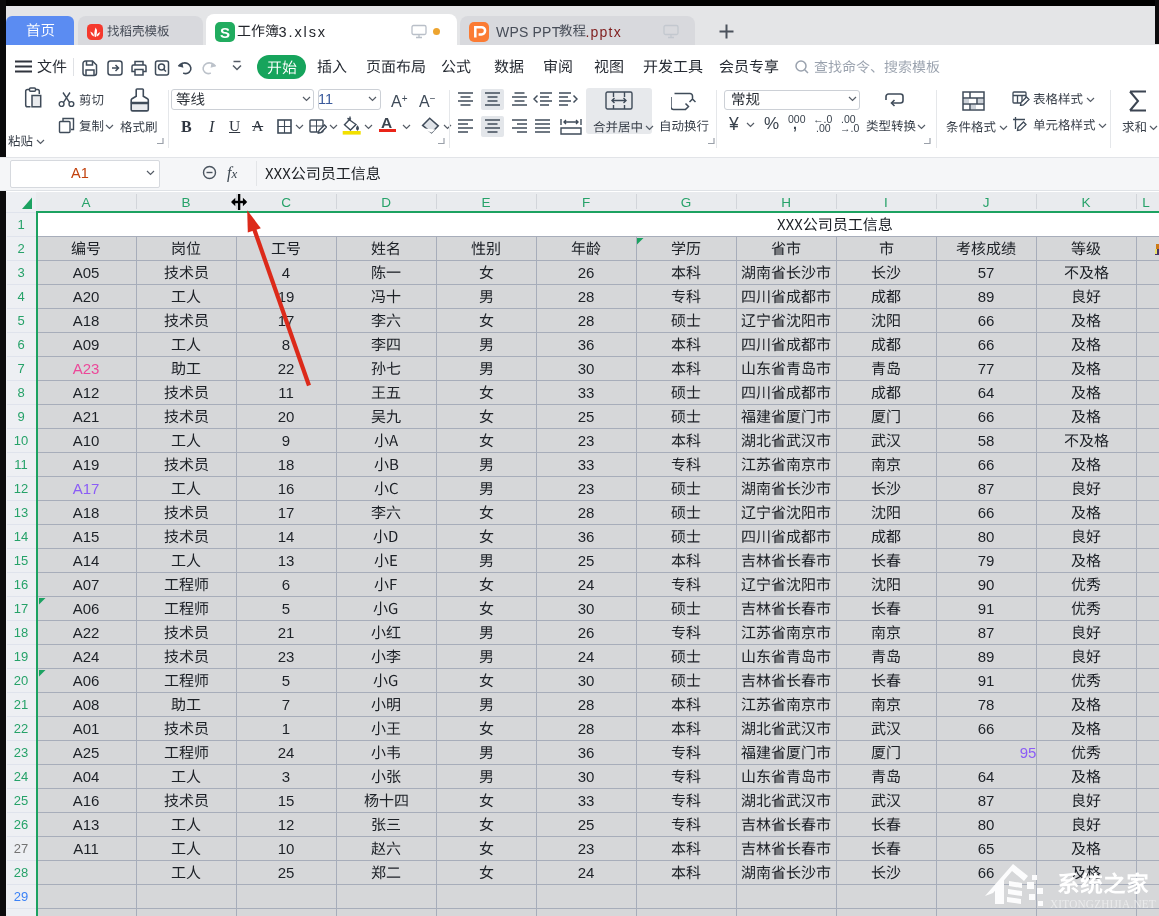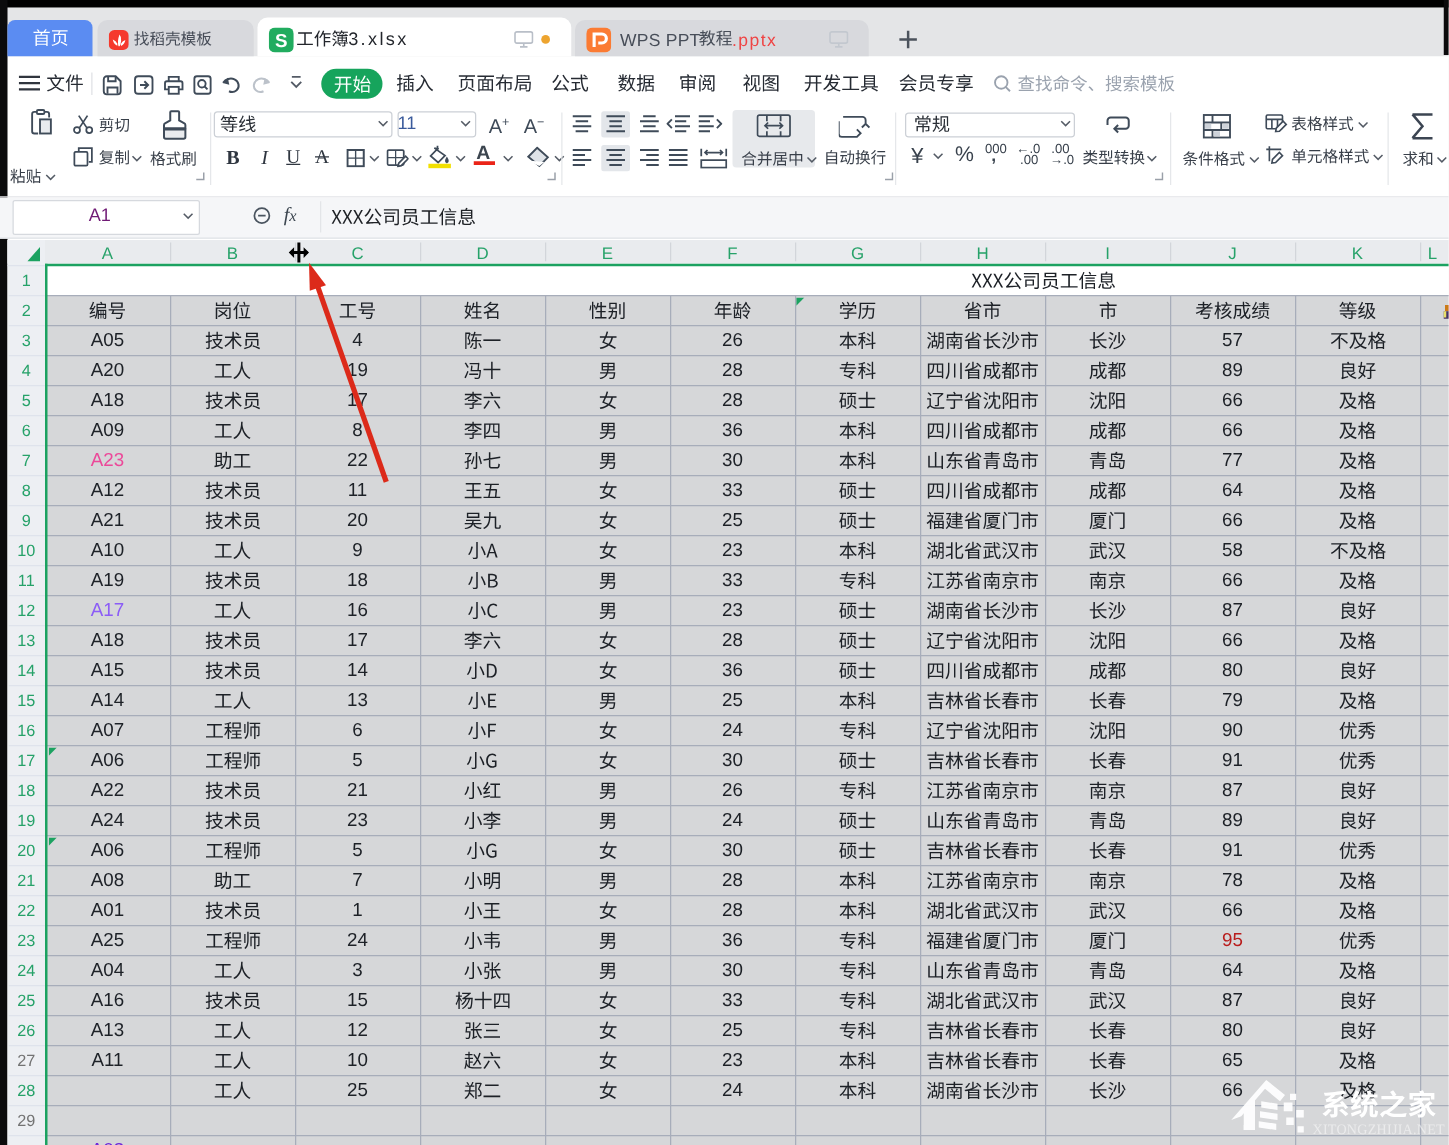--- a/index.html
+++ b/index.html
@@ -245,21 +245,21 @@
     <rect width="20" height="20" rx="5" fill="#fb7b33"></rect>
     <path d="M6.3 15.5V5.2h6.2a3.6 3.6 0 0 1 0 7.2H9.6" fill="none" stroke="#fff" stroke-width="2.5"></path>
   </svg>
 <div class="a" style="left:496.0px;top:24.0px;font:normal 14.0px/16.8px 'Liberation Sans',sans-serif;color:#474d58;white-space:nowrap;letter-spacing:0.2px">WPS PPT</div>
 <svg class="a" style="left:558.5px;top:22.0px;overflow:visible" width="1" height="1">
     <g fill="#474d58">
       <use href="#g10" x="0.0"></use>
       <use href="#g11" x="13.5"></use>
     </g>
   </svg>
-<div class="a" style="left:585.5px;top:24.0px;font:normal 14.0px/16.8px 'Liberation Sans',sans-serif;color:#ef4444;white-space:nowrap;letter-spacing:1.2px">.pptx</div>
+<div class="a" style="left:585.5px;top:24.0px;font:normal 14.0px/16.8px 'Liberation Sans',sans-serif;color:#7f1d1d;white-space:nowrap;letter-spacing:1.2px">.pptx</div>
 <svg class="a" style="left:663px;top:24px" width="16" height="15">
     <g fill="none" stroke="#c3c8cf" stroke-width="1.3">
       <rect x="1" y="1.5" width="14" height="9" rx="1.5"></rect>
       <path d="M8 10.5V13M5 13.5h6"></path>
     </g>
   </svg>
 <svg class="a" style="left:718px;top:23px" width="17" height="17">
     <path d="M8.5 1.5V15.5M1.5 8.5H15.5" stroke="#4b525c" stroke-width="2"></path>
   </svg>
 <svg class="a" style="left:15px;top:60px" width="18" height="13">
@@ -745,21 +745,21 @@
     <g fill="#383f49">
       <use href="#g76" x="0.0"></use>
       <use href="#g77" x="12.5"></use>
     </g>
   </svg>
 <svg class="a" style="left:1149px;top:125px" width="9" height="6">
     <path d="M1 1l3.5 3.5L8 1" fill="none" stroke="#555c66" stroke-width="1.2"></path>
   </svg>
 <div class="a" style="left:0px;top:157.5px;width:1159px;height:33px;background:#f5f6f8"></div>
 <div class="a" style="left:10px;top:160px;width:148px;height:26px;background:#fff;border:1px solid #d6d9de;border-radius:2px"></div>
-<div class="a" style="left:71.0px;top:164.5px;font:normal 14.5px/17.4px 'Liberation Sans',sans-serif;color:#701a75;white-space:nowrap">A1</div>
+<div class="a" style="left:71.0px;top:164.5px;font:normal 14.5px/17.4px 'Liberation Sans',sans-serif;color:#c2410c;white-space:nowrap">A1</div>
 <svg class="a" style="left:146px;top:170px" width="9" height="6">
     <path d="M1 1l3.5 3.5L8 1" fill="none" stroke="#555c66" stroke-width="1.2"></path>
   </svg>
 <svg class="a" style="left:202px;top:165px" width="17" height="17">
     <g fill="none" stroke="#4a545f" stroke-width="1.4">
       <circle cx="7.5" cy="7.5" r="6"></circle>
       <path d="M4.5 7.5h6"></path>
     </g>
   </svg>
 <div class="a" style="left:227px;top:163px;font:italic 16px/20px &quot;Liberation Serif&quot;,serif;color:#3c4650">f<i style="font-size:13px">x</i></div>
@@ -897,21 +897,21 @@
 <div class="a" style="left:21.0px;top:649.0px;transform:translateX(-50%);font:normal 13.0px/15.6px 'Liberation Sans',sans-serif;color:#26a269;white-space:nowrap">19</div>
 <div class="a" style="left:21.0px;top:673.0px;transform:translateX(-50%);font:normal 13.0px/15.6px 'Liberation Sans',sans-serif;color:#26a269;white-space:nowrap">20</div>
 <div class="a" style="left:21.0px;top:697.0px;transform:translateX(-50%);font:normal 13.0px/15.6px 'Liberation Sans',sans-serif;color:#26a269;white-space:nowrap">21</div>
 <div class="a" style="left:21.0px;top:721.0px;transform:translateX(-50%);font:normal 13.0px/15.6px 'Liberation Sans',sans-serif;color:#26a269;white-space:nowrap">22</div>
 <div class="a" style="left:21.0px;top:745.0px;transform:translateX(-50%);font:normal 13.0px/15.6px 'Liberation Sans',sans-serif;color:#26a269;white-space:nowrap">23</div>
 <div class="a" style="left:21.0px;top:769.0px;transform:translateX(-50%);font:normal 13.0px/15.6px 'Liberation Sans',sans-serif;color:#26a269;white-space:nowrap">24</div>
 <div class="a" style="left:21.0px;top:793.0px;transform:translateX(-50%);font:normal 13.0px/15.6px 'Liberation Sans',sans-serif;color:#26a269;white-space:nowrap">25</div>
 <div class="a" style="left:21.0px;top:817.0px;transform:translateX(-50%);font:normal 13.0px/15.6px 'Liberation Sans',sans-serif;color:#26a269;white-space:nowrap">26</div>
 <div class="a" style="left:21.0px;top:841.0px;transform:translateX(-50%);font:normal 13.0px/15.6px 'Liberation Sans',sans-serif;color:#737373;white-space:nowrap">27</div>
 <div class="a" style="left:21.0px;top:865.0px;transform:translateX(-50%);font:normal 13.0px/15.6px 'Liberation Sans',sans-serif;color:#26a269;white-space:nowrap">28</div>
-<div class="a" style="left:21.0px;top:889.0px;transform:translateX(-50%);font:normal 13.0px/15.6px 'Liberation Sans',sans-serif;color:#737373;white-space:nowrap">29</div>
+<div class="a" style="left:21.0px;top:889.0px;transform:translateX(-50%);font:normal 13.0px/15.6px 'Liberation Sans',sans-serif;color:#3b82f6;white-space:nowrap">29</div>
 <svg class="a" style="left:21px;top:196px" width="12" height="14">
     <path d="M11 1.5V13H1z" fill="#1ca261"></path>
   </svg>
 <div class="a" style="left:36px;top:210.6px;width:1123px;height:2.8px;background:#1ca261"></div>
 <div class="a" style="left:35.5px;top:210.6px;width:2.6px;height:705.4px;background:#1ca261"></div>
 <svg class="a" style="left:777.1px;top:215.0px;overflow:visible" width="1" height="1">
     <g fill="#1d2127">
       <use href="#g78" x="0.0"></use>
       <use href="#g78" x="8.6"></use>
       <use href="#g78" x="17.2"></use>
@@ -2021,21 +2021,21 @@
       <use href="#g147" x="60.0"></use>
       <use href="#g95" x="75.0"></use>
     </g>
   </svg>
 <svg class="a" style="left:871.0px;top:743.3px;overflow:visible" width="1" height="1">
     <g fill="#1d2127">
       <use href="#g146" x="0.0"></use>
       <use href="#g147" x="15.0"></use>
     </g>
   </svg>
-<div class="a" style="left:986.0px;top:744.0px;transform:translateX(-50%);font:normal 15.0px/18.0px 'Liberation Sans',sans-serif;color:#b91c1c;white-space:nowrap">95</div>
+<div class="a" style="left:1028px;top:744.0px;transform:translateX(-50%);font:normal 15.0px/18.0px 'Liberation Sans',sans-serif;color:#8b5cf6;white-space:nowrap">95</div>
 <svg class="a" style="left:1071.0px;top:743.3px;overflow:visible" width="1" height="1">
     <g fill="#1d2127">
       <use href="#g166" x="0.0"></use>
       <use href="#g167" x="15.0"></use>
     </g>
   </svg>
 <div class="a" style="left:86.0px;top:768.0px;transform:translateX(-50%);font:normal 15.0px/18.0px 'Liberation Sans',sans-serif;color:#1d2127;white-space:nowrap">A04</div>
 <svg class="a" style="left:171.0px;top:767.3px;overflow:visible" width="1" height="1">
     <g fill="#1d2127">
       <use href="#g31" x="0.0"></use>

